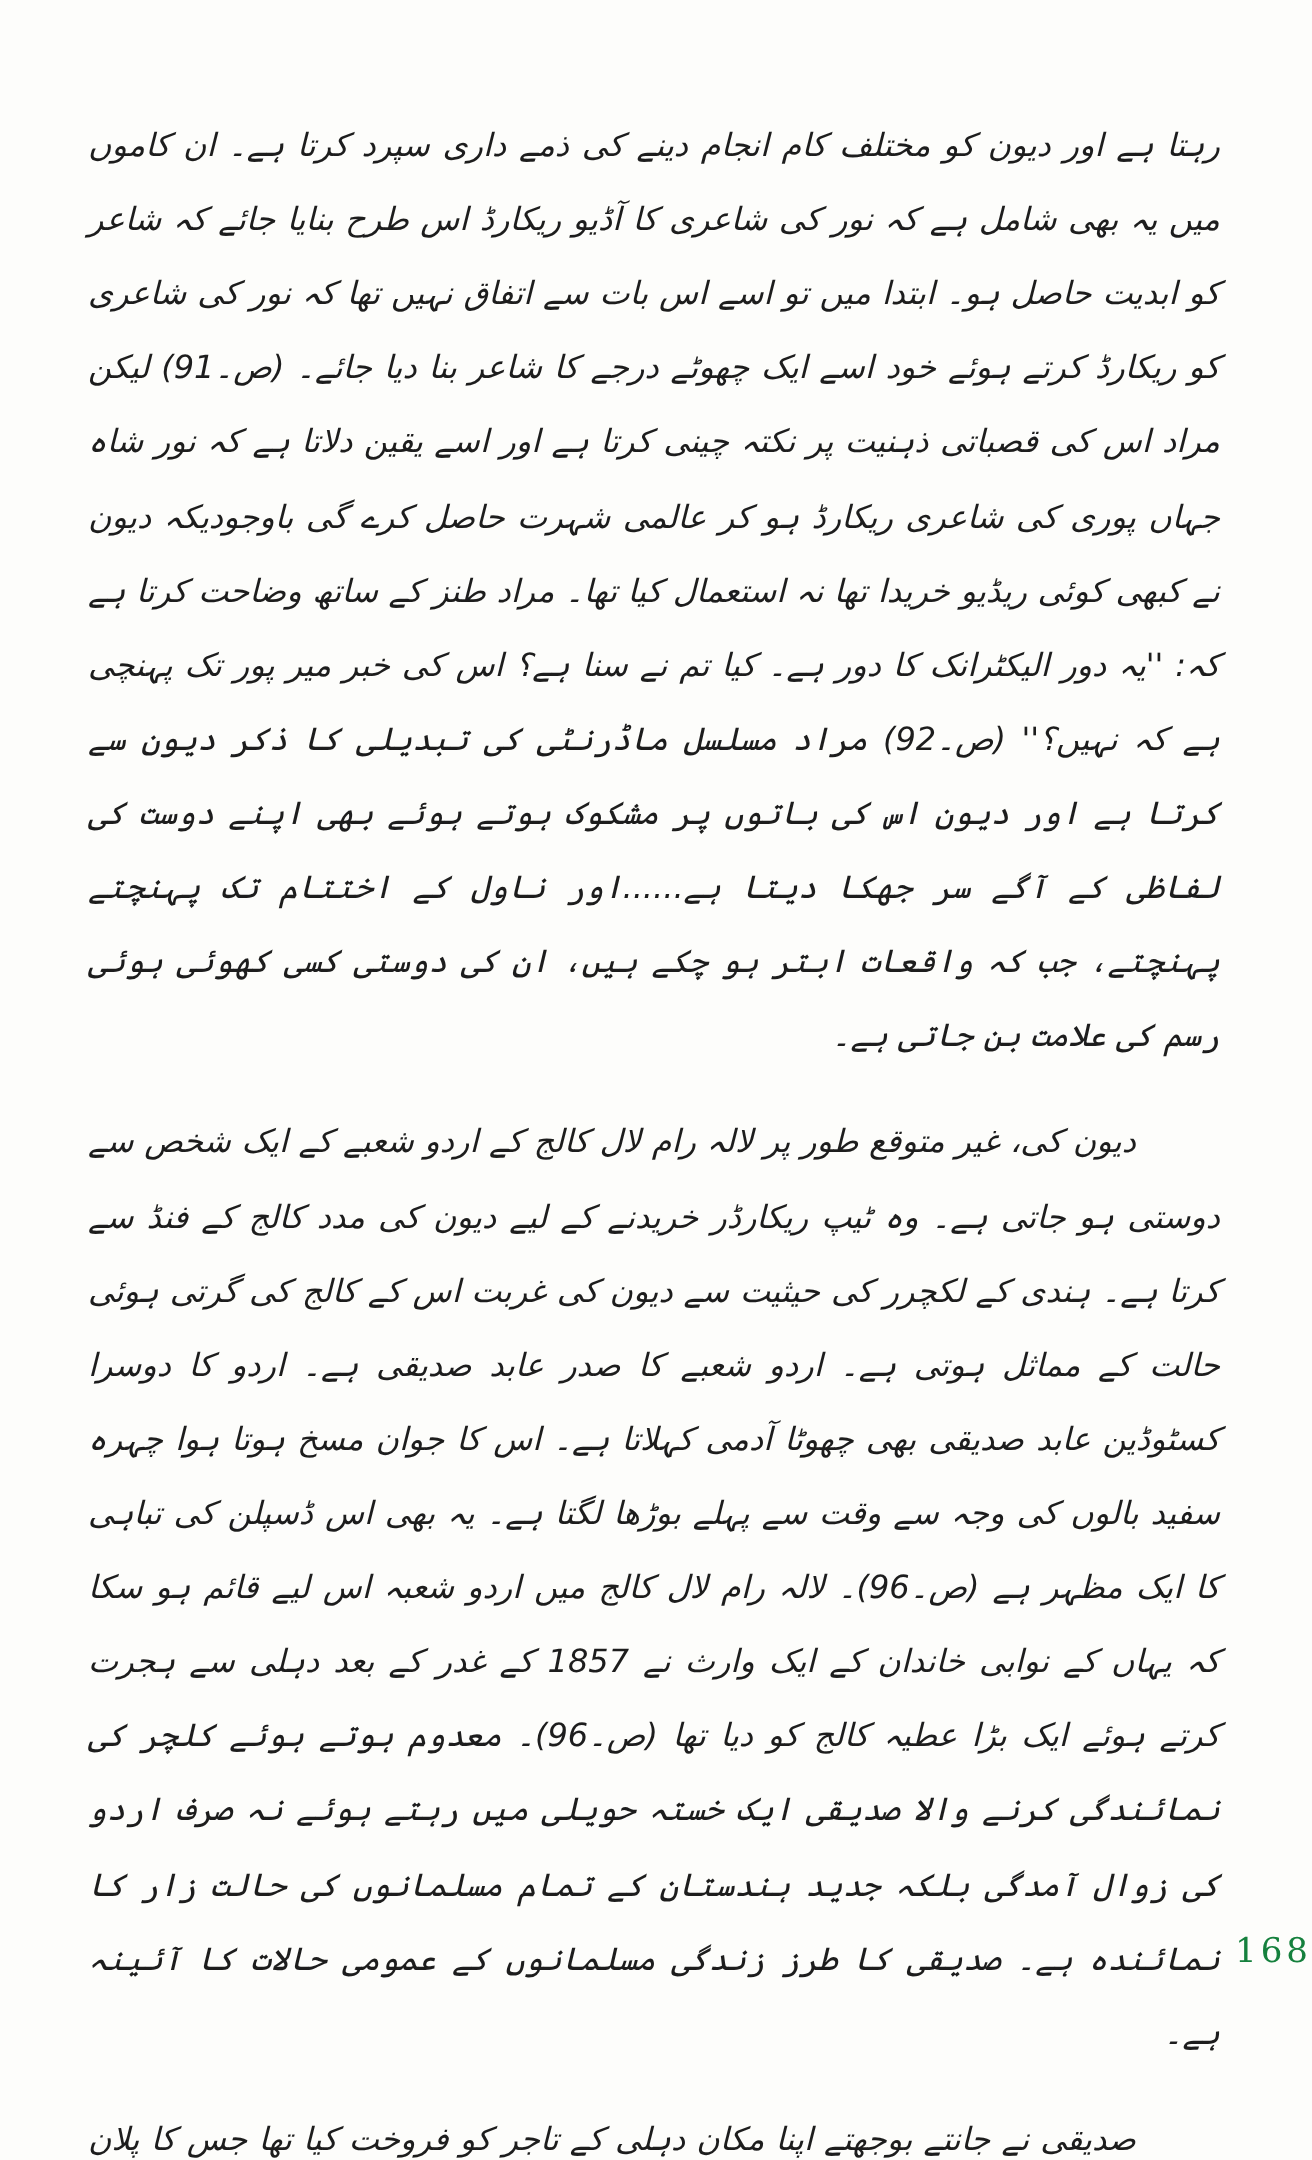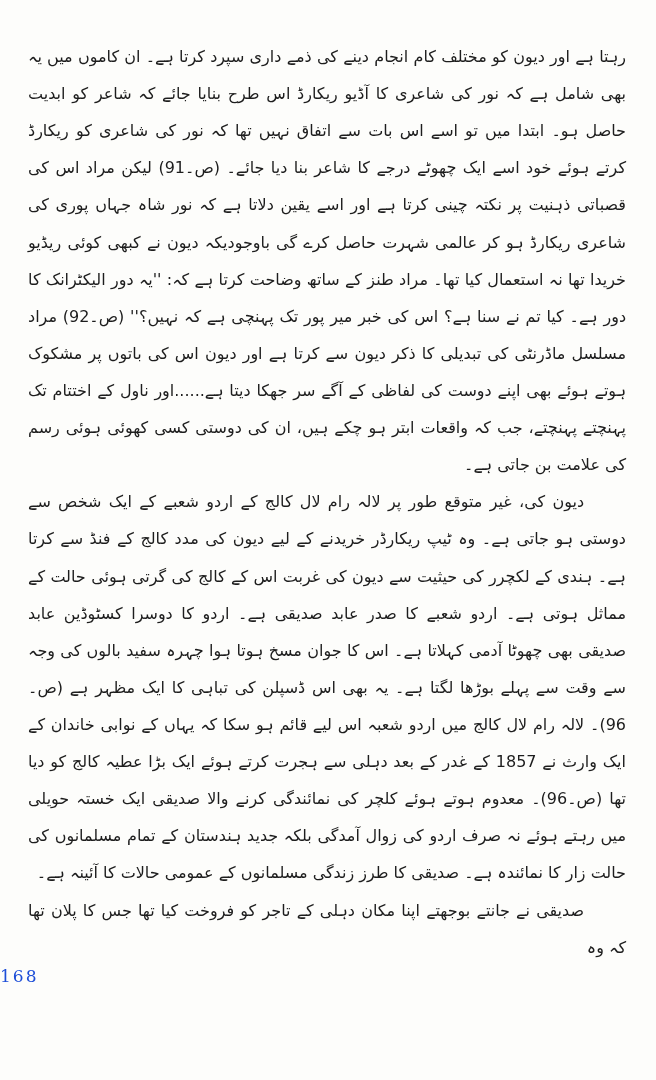--- a/index.html
+++ b/index.html
@@ -22,36 +22,37 @@
     right: 30px;
     left: 28px;
     direction: rtl;
     font-family: "DejaVu Sans", sans-serif;
     font-size: 16px;
     line-height: 2.32;
     text-align: justify;
     color: #1d1d1d;
   }
   .para {
-    margin: 0;
+    margin: 16px;
     padding: 0;
+    font-style: italic;
   }
   .para.indent {
     text-indent: 42px;
   }
   .page-number {
     position: absolute;
     top: 966px;
     left: 0;
     width: 100%;
-    text-align: left;
+    text-align: right;
     font-family: "DejaVu Serif", serif;
     font-size: 17px;
     letter-spacing: 2px;
-    color: #1d4ed8;
+    color: #15803d;
   }
 </style>
 </head>
 <body>
 
 <div class="page">
   <div class="text-block">
     <p class="para">رہتا ہے اور دیون کو مختلف کام انجام دینے کی ذمے داری سپرد کرتا ہے۔ ان کاموں میں یہ بھی شامل ہے کہ نور کی شاعری کا آڈیو ریکارڈ اس طرح بنایا جائے کہ شاعر کو ابدیت حاصل ہو۔ ابتدا میں تو اسے اس بات سے اتفاق نہیں تھا کہ نور کی شاعری کو ریکارڈ کرتے ہوئے خود اسے ایک چھوٹے درجے کا شاعر بنا دیا جائے۔ (ص۔91) لیکن مراد اس کی قصباتی ذہنیت پر نکتہ چینی کرتا ہے اور اسے یقین دلاتا ہے کہ نور شاہ جہاں پوری کی شاعری ریکارڈ ہو کر عالمی شہرت حاصل کرے گی باوجودیکہ دیون نے کبھی کوئی ریڈیو خریدا تھا نہ استعمال کیا تھا۔ مراد طنز کے ساتھ وضاحت کرتا ہے کہ: ''یہ دور الیکٹرانک کا دور ہے۔ کیا تم نے سنا ہے؟ اس کی خبر میر پور تک پہنچی ہے کہ نہیں؟'' (ص۔92) مراد مسلسل ماڈرنٹی کی تبدیلی کا ذکر دیون سے کرتا ہے اور دیون اس کی باتوں پر مشکوک ہوتے ہوئے بھی اپنے دوست کی لفاظی کے آگے سر جھکا دیتا ہے......اور ناول کے اختتام تک پہنچتے پہنچتے، جب کہ واقعات ابتر ہو چکے ہیں، ان کی دوستی کسی کھوئی ہوئی رسم کی علامت بن جاتی ہے۔</p>
     <p class="para indent">دیون کی، غیر متوقع طور پر لالہ رام لال کالج کے اردو شعبے کے ایک شخص سے دوستی ہو جاتی ہے۔ وہ ٹیپ ریکارڈر خریدنے کے لیے دیون کی مدد کالج کے فنڈ سے کرتا ہے۔ ہندی کے لکچرر کی حیثیت سے دیون کی غربت اس کے کالج کی گرتی ہوئی حالت کے مماثل ہوتی ہے۔ اردو شعبے کا صدر عابد صدیقی ہے۔ اردو کا دوسرا کسٹوڈین عابد صدیقی بھی چھوٹا آدمی کہلاتا ہے۔ اس کا جوان مسخ ہوتا ہوا چہرہ سفید بالوں کی وجہ سے وقت سے پہلے بوڑھا لگتا ہے۔ یہ بھی اس ڈسپلن کی تباہی کا ایک مظہر ہے (ص۔96)۔ لالہ رام لال کالج میں اردو شعبہ اس لیے قائم ہو سکا کہ یہاں کے نوابی خاندان کے ایک وارث نے 1857 کے غدر کے بعد دہلی سے ہجرت کرتے ہوئے ایک بڑا عطیہ کالج کو دیا تھا (ص۔96)۔ معدوم ہوتے ہوئے کلچر کی نمائندگی کرنے والا صدیقی ایک خستہ حویلی میں رہتے ہوئے نہ صرف اردو کی زوال آمدگی بلکہ جدید ہندستان کے تمام مسلمانوں کی حالت زار کا نمائندہ ہے۔ صدیقی کا طرز زندگی مسلمانوں کے عمومی حالات کا آئینہ ہے۔</p>
     <p class="para indent">صدیقی نے جانتے بوجھتے اپنا مکان دہلی کے تاجر کو فروخت کیا تھا جس کا پلان تھا کہ وہ</p>

